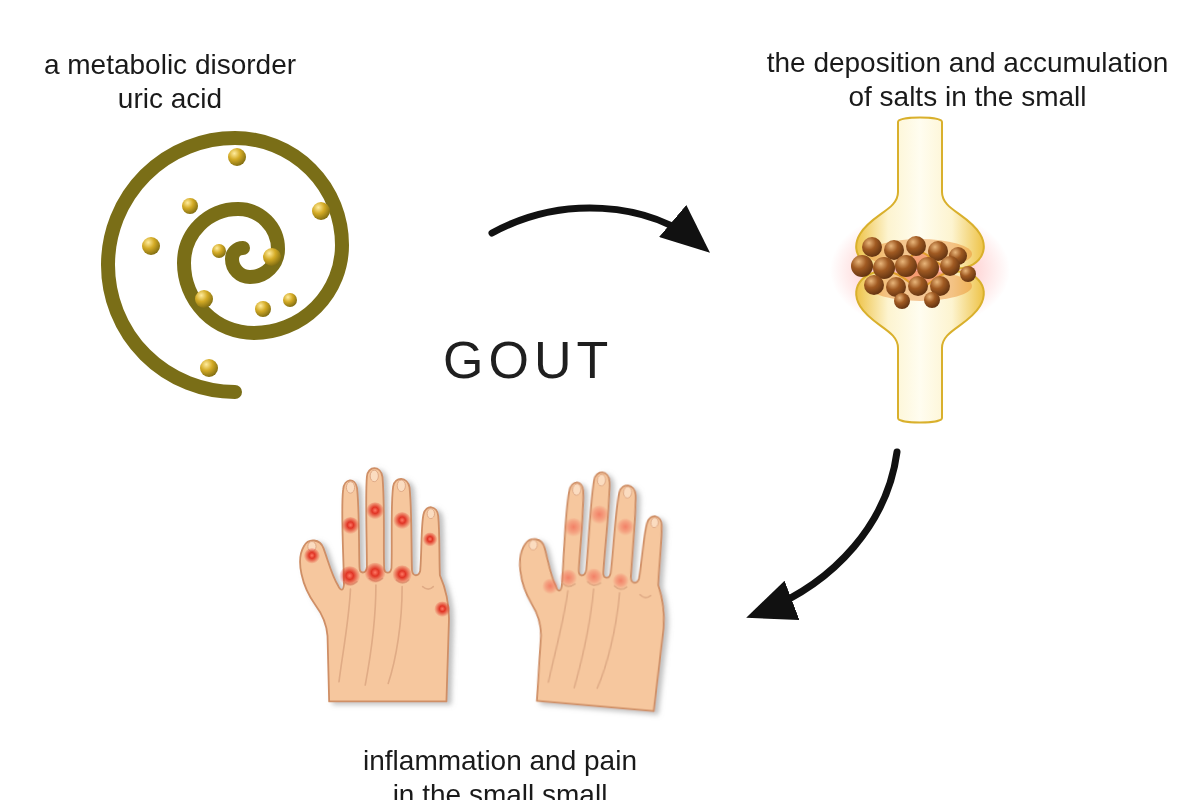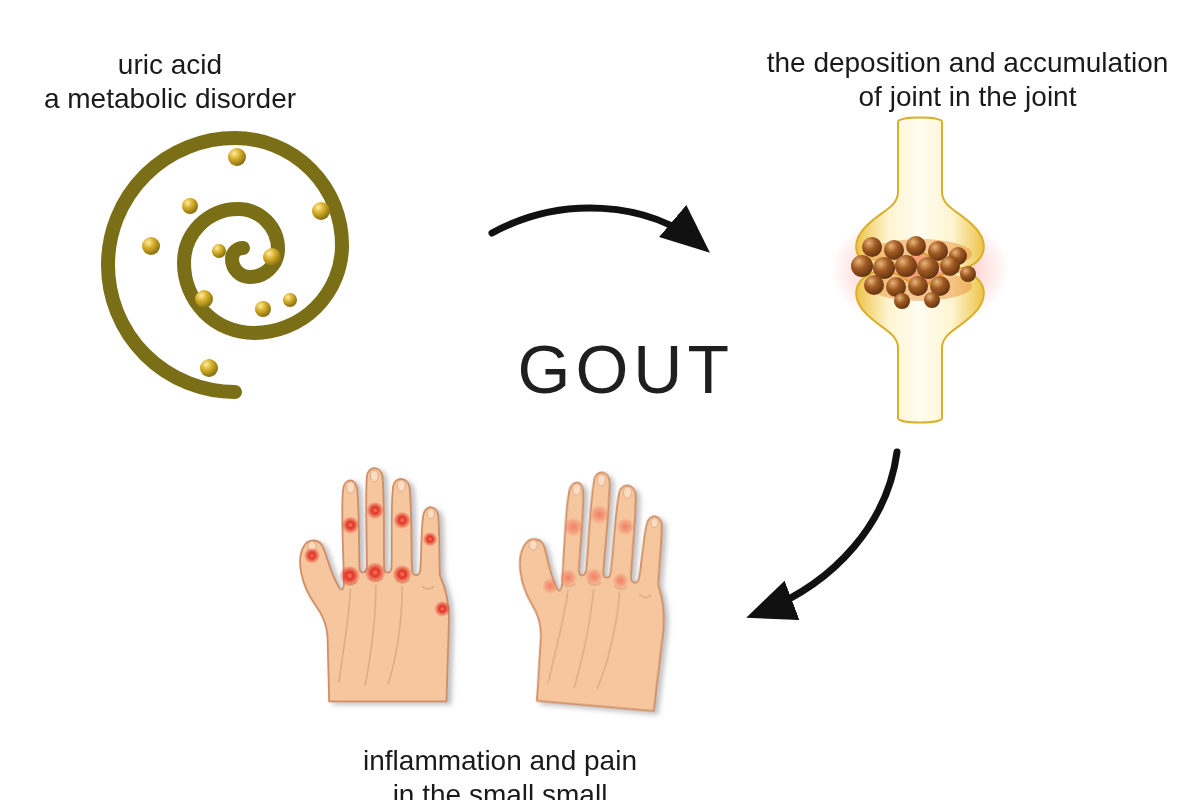--- a/index.html
+++ b/index.html
@@ -15,23 +15,23 @@
     position:absolute;
     text-align:center;
     color:#1a1a1a;
     font-size:28px;
     line-height:1.22;
     font-weight:400;
   }
   .label div{white-space:nowrap;}
   .gout-title{
     position:absolute;
-    left:414px;top:330px;width:320px;
-    text-align:right;
-    font-size:68px;
+    left:443px;top:330px;width:320px;
+    text-align:left;
+    font-size:52px;
     letter-spacing:5px;
     color:#1f1f1f;
     font-weight:400;
   }
   .lbl-tl{left:15px;top:48px;width:310px;}
   .lbl-tr{left:735px;top:46px;width:465px;}
   .lbl-bc{left:325px;top:700px;width:350px;margin-top:44px;}
 </style>
 </head>
 <body>
@@ -221,27 +221,27 @@
           <circle cx="63" cy="140" r="11"></circle>
           <circle cx="94" cy="136" r="11"></circle>
           <circle cx="127" cy="138" r="10"></circle>
           <circle cx="42" cy="152" r="10"></circle>
         </g>
       </g>
     </g>
   </svg>
 
   <div class="label lbl-tl">
+    <div>a metabolic disorder</div>
     <div>uric acid</div>
-    <div>a metabolic disorder</div>
   </div>
 
   <div class="label lbl-tr">
     <div>the deposition and accumulation</div>
-    <div>of joint in the joint</div>
+    <div>of salts in the small</div>
   </div>
 
   <div class="gout-title">GOUT</div>
 
   <div class="label lbl-bc">
     <div>inflammation and pain</div>
     <div>in the small small</div>
   </div>
 
 </div>

